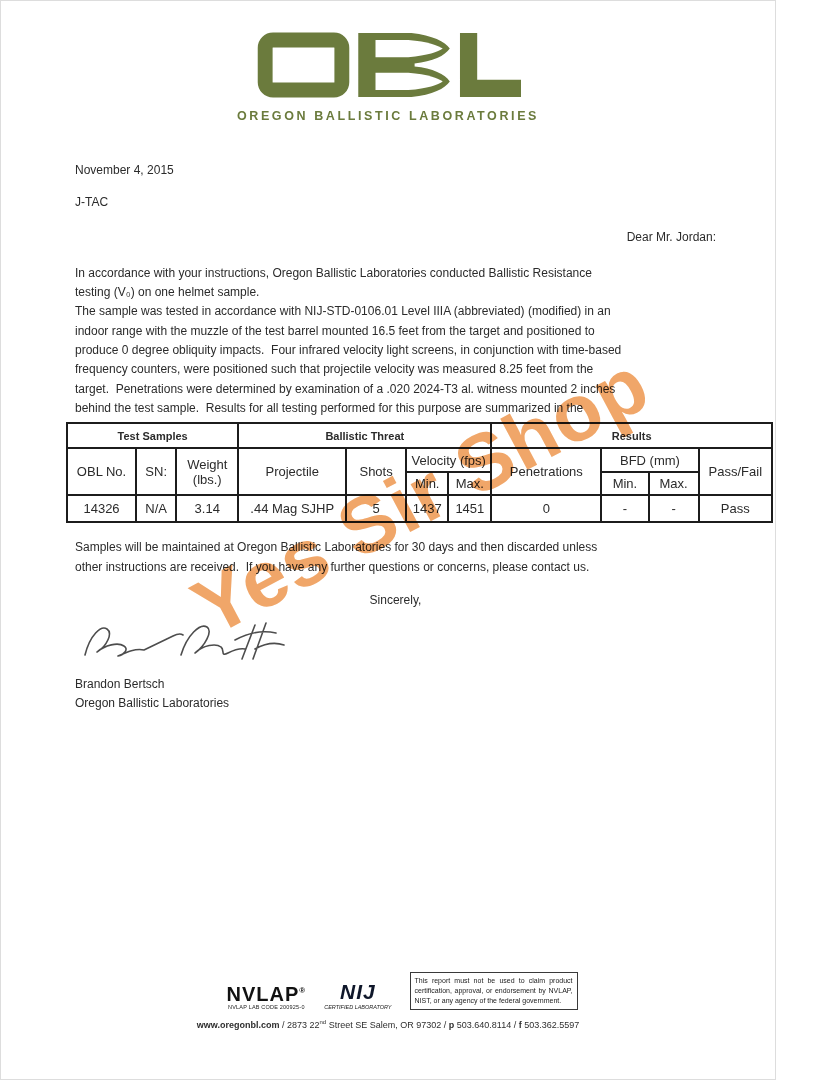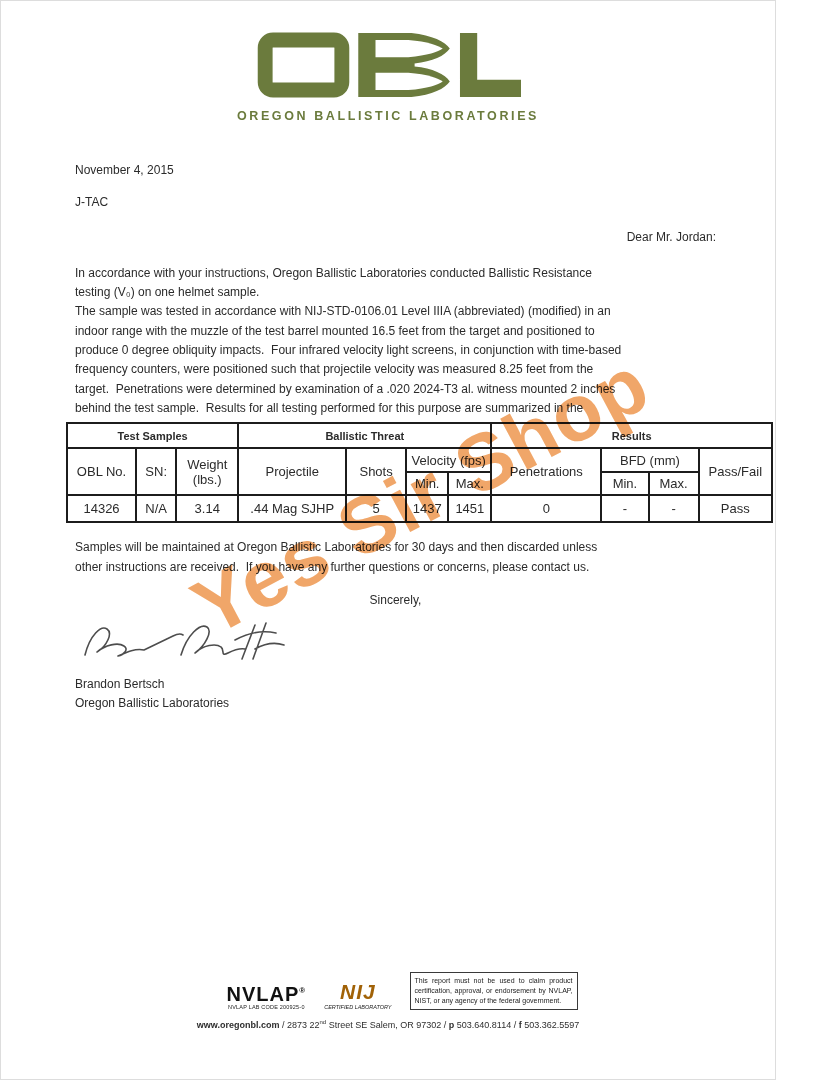--- a/index.html
+++ b/index.html
@@ -46,21 +46,21 @@
     mix-blend-mode:multiply;opacity:.92;pointer-events:none;white-space:nowrap;
   }
   
   .footer{position:absolute;left:0;right:0;top:972px;text-align:center;}
   .footer-logos{display:flex;justify-content:center;align-items:flex-end;gap:18px;margin-left:28px;}
   .nvlap{display:flex;flex-direction:column;align-items:center;margin-top:5px;}
   .nvlap-name{font-size:20px;font-weight:bold;letter-spacing:1px;color:#111;line-height:20px;}
   .nvlap-name sup{font-size:8px;}
   .nvlap-caption{font-size:5.5px;color:#222;margin-top:1px;letter-spacing:.2px;}
   .nij{display:flex;flex-direction:column;align-items:center;margin-top:5px;}
-  .nij-name{font-size:21px;font-weight:bold;font-style:italic;color:#a16207;line-height:20px;letter-spacing:1px;}
+  .nij-name{font-size:21px;font-weight:bold;font-style:italic;color:#0f172a;line-height:20px;letter-spacing:1px;}
   .nij-caption{font-size:5.5px;font-style:italic;color:#222;margin-top:2px;}
   .disclaimer{
     width:158px;border:1px solid #3a3a3a;padding:3px 4px;text-align:justify;
     font-size:7px;line-height:1.45;color:#222;
   }
   .contact-line{margin-top:9px;font-size:9px;color:#2e2e2e;}
   .contact-line .b{font-weight:bold;}
   .contact-line sup{font-size:6px;}
 </style>
 </head>

